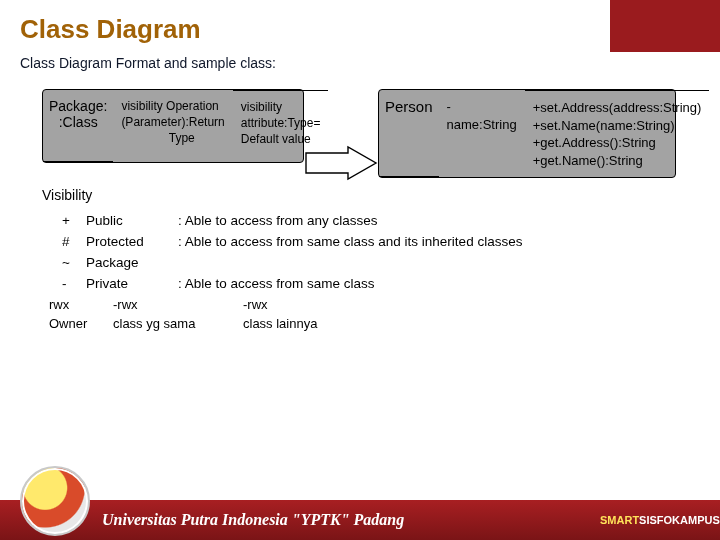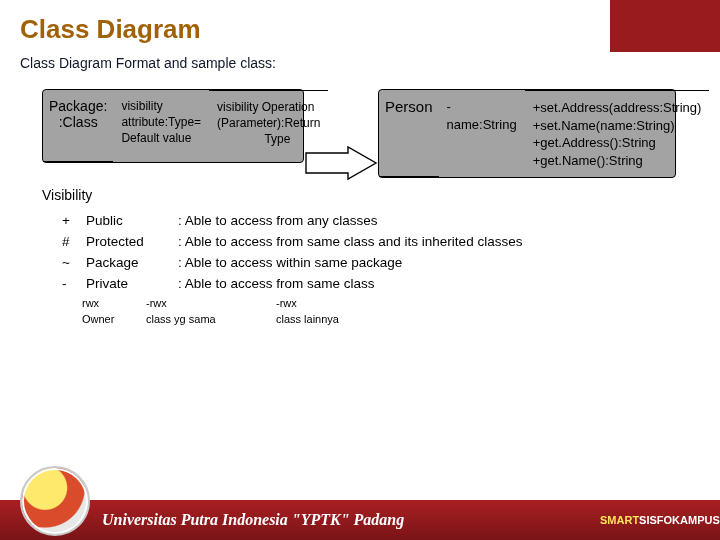--- a/index.html
+++ b/index.html
@@ -77,21 +77,21 @@
   .vis-table {
     font-size: 13.5px;
     padding-left: 62px;
     margin-top: 8px;
     line-height: 1.55;
   }
   .vis-row { display: flex; }
   .vis-sym { width: 24px; }
   .vis-name { width: 92px; }
   .vis-desc { flex: 1; }
-  .perm-row { display: flex; font-size: 11px; padding-left:82px; line-height:1.5;}
+  .perm-row { display: flex; font-size: 13px; padding-left:34px; line-height:1.5;margin-left:15px;}
   .perm-c1 { width: 64px; }
   .perm-c2 { width: 130px; }
   .perm-c3 { }
   .footer {
     position: absolute;
     left: 0; right: 0; bottom: 0;
     height: 40px;
     background: linear-gradient(#a81f22, #7a1416);
     display: flex;
     align-items: center;
@@ -132,25 +132,25 @@
 <body>
 
 <div class="red-corner"></div>
 
 <div class="title">Class Diagram</div>
 <div class="subtitle">Class Diagram Format and sample class:</div>
 
 <div class="diagram-row">
   <div class="uml-box uml-left">
     <div class="uml-header">Package: :Class</div>
-    <div class="uml-sec">visibility attribute:Type= Default value</div>
     <div class="uml-sec">
       <div>visibility Operation (Parameter):Return</div>
       <div class="op-line2">Type</div>
     </div>
+    <div class="uml-sec">visibility attribute:Type= Default value</div>
   </div>
 
   <div class="arrow-wrap">
     <svg class="arrow-svg" viewBox="0 0 74 36">
       <polygon points="2,8 44,8 44,2 72,18 44,34 44,28 2,28" fill="#fff" stroke="#000" stroke-width="1.4"></polygon>
     </svg>
   </div>
 
   <div class="uml-box uml-right">
     <div class="uml-header">Person</div>
@@ -174,21 +174,20 @@
     <div class="vis-desc">: Able to access from any classes</div>
   </div>
   <div class="vis-row">
     <div class="vis-sym">#</div>
     <div class="vis-name">Protected</div>
     <div class="vis-desc">: Able to access from same class and its inherited classes</div>
   </div>
   <div class="vis-row">
     <div class="vis-sym">~</div>
     <div class="vis-name">Package</div>
-    <div class="vis-desc">: Able to access within same package</div>
   </div>
   <div class="vis-row">
     <div class="vis-sym">-</div>
     <div class="vis-name"> Private</div>
     <div class="vis-desc">: Able to access from same class</div>
   </div>
 </div>
 <div class="perm-row">
   <div class="perm-c1">rwx</div>
   <div class="perm-c2">-rwx</div>

